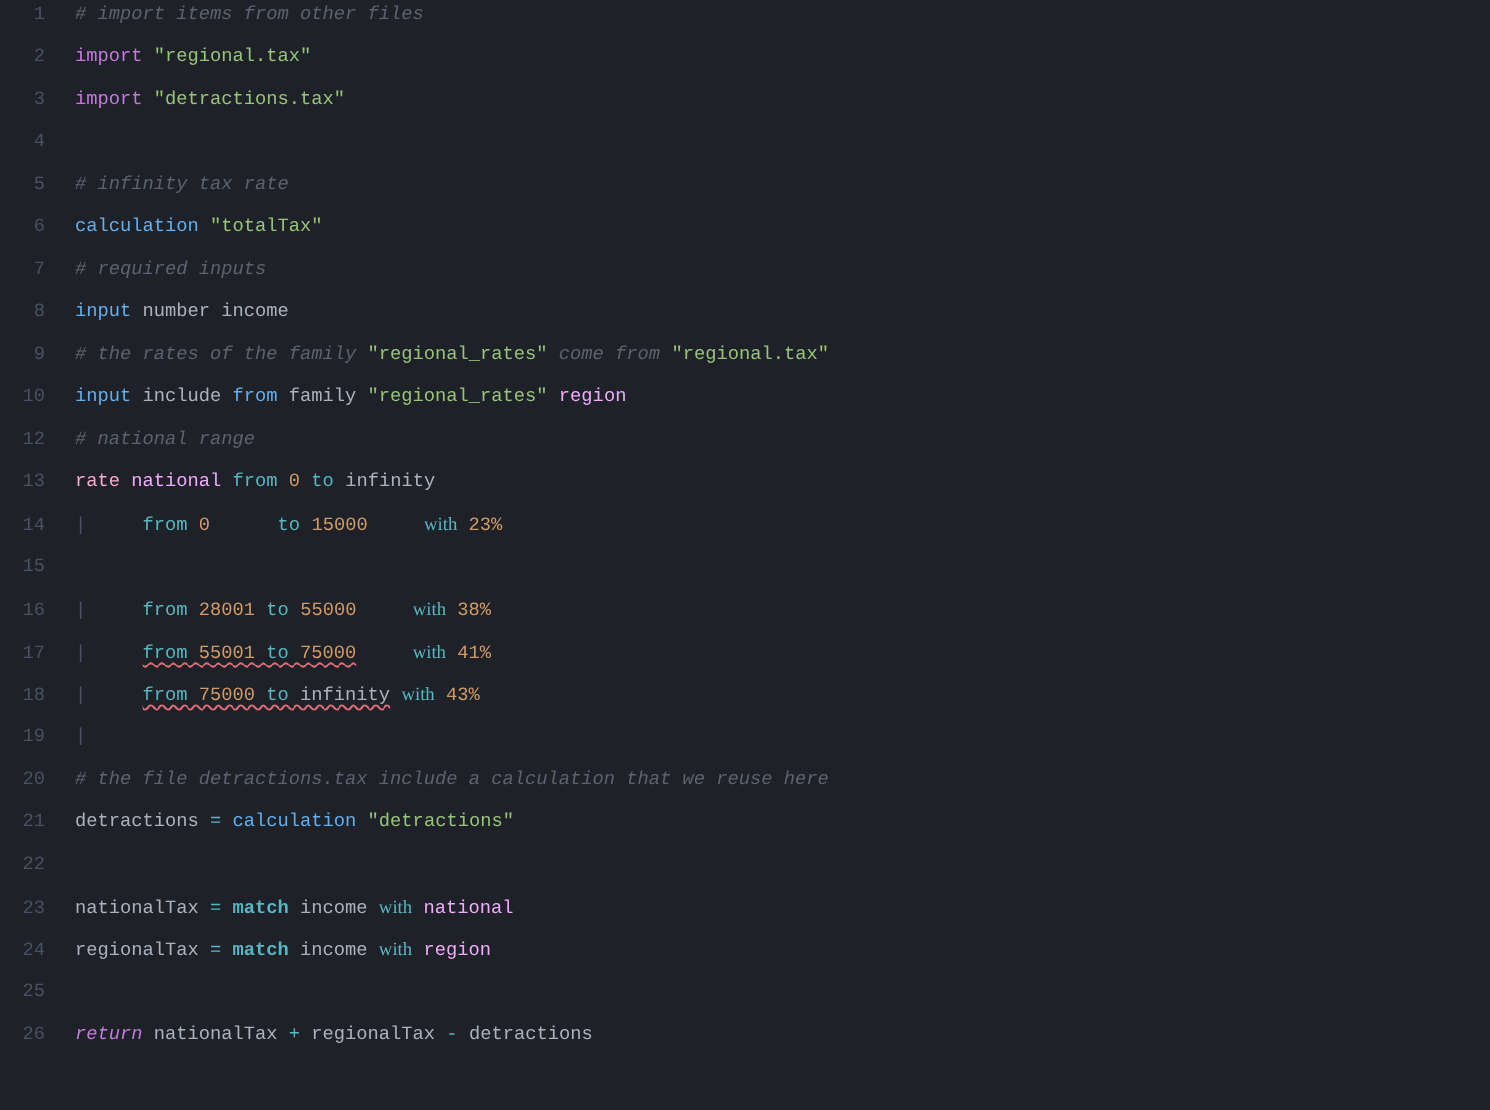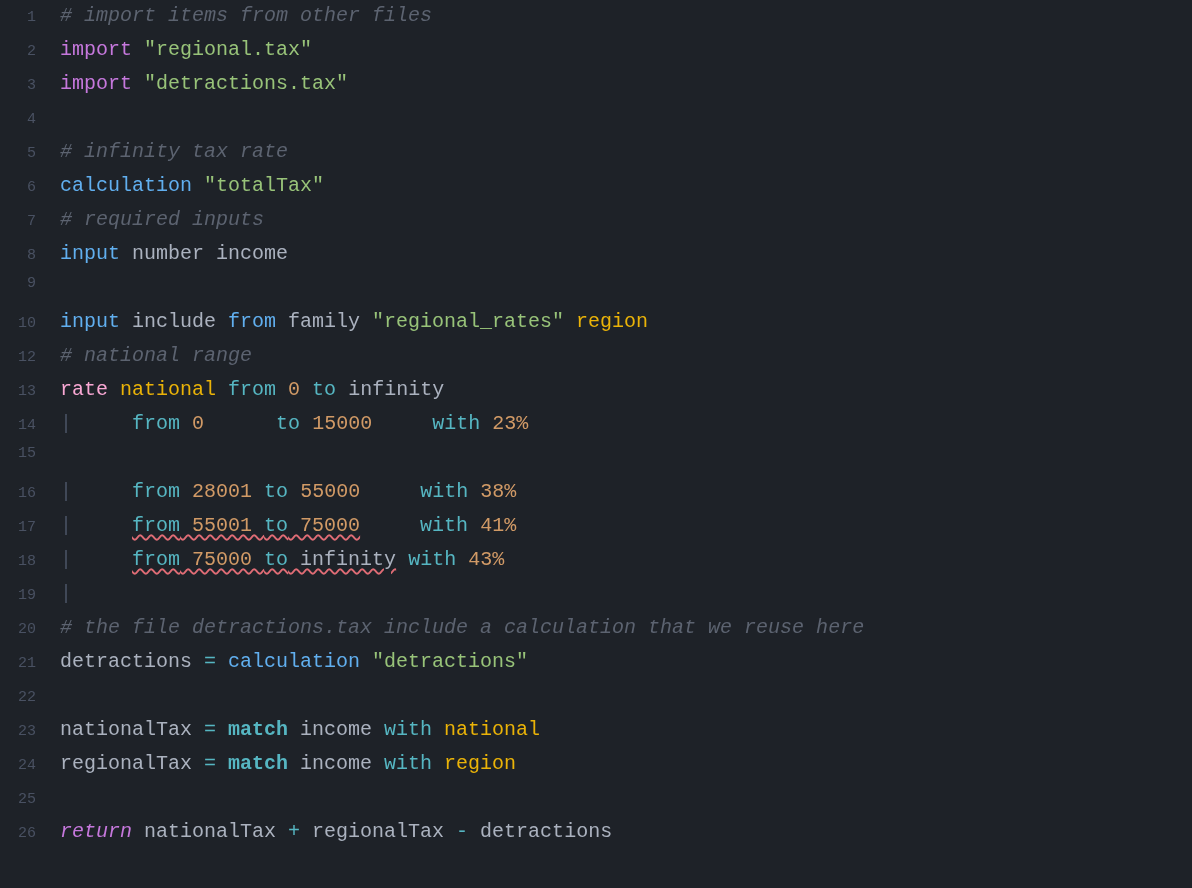--- a/index.html
+++ b/index.html
@@ -39,35 +39,35 @@
       padding-right: 16px;
       color: #495162;
       user-select: none;
       font-size: 15px;
     }
 
     .line-content {
       flex: 1;
       padding-left: 8px;
       white-space: pre;
-      font-size: 20px;
+      font-size: 15px;
     }
 
     
     .comment { color: #5c6370; font-style: italic; }
     .keyword-import { color: #c678dd; }
     .keyword-blue { color: #61afef; }
     .string { color: #98c379; }
-    .identifier-white { color: #eab308; }
+    .identifier-white { color: #f0abfc; }
     .identifier-light { color: #abb2bf; }
     .number-val { color: #d19a66; }
     .operator { color: #56b6c2; }
     .keyword-match { color: #56b6c2; font-weight: bold; }
     .keyword-from { color: #56b6c2; }
-    .keyword-with { color: #56b6c2; }
+    .keyword-with { color: #56b6c2; font-family: Liberation Serif, serif; }
     .keyword-to { color: #56b6c2; }
     .keyword-return { color: #c678dd; font-style: italic; }
     .keyword-rate { color: #f9a8d4; }
 
     .pipe-char {
       color: #495162;
     }
   </style>
 </head>
 <body>
@@ -101,20 +101,21 @@
     <div class="code-line">
       <span class="line-number">7</span>
       <span class="line-content"><span class="comment"># required inputs</span></span>
     </div>
     <div class="code-line">
       <span class="line-number">8</span>
       <span class="line-content"><span class="keyword-blue">input</span><span class="identifier-light"> number income</span></span>
     </div>
     <div class="code-line">
       <span class="line-number">9</span>
+      <span class="line-content"><span class="comment"># the rates of the family </span><span class="string">"regional_rates"</span><span class="comment"> come from </span><span class="string">"regional.tax"</span></span>
     </div>
     <div class="code-line">
       <span class="line-number">10</span>
       <span class="line-content"><span class="keyword-blue">input</span><span class="identifier-light"> include </span><span class="keyword-blue">from</span><span class="identifier-light"> family </span><span class="string">"regional_rates"</span><span class="identifier-white"> region</span></span>
     </div>
     <div class="code-line">
       <span class="line-number">12</span>
       <span class="line-content"><span class="comment"># national range</span></span>
     </div>
     <div class="code-line">

